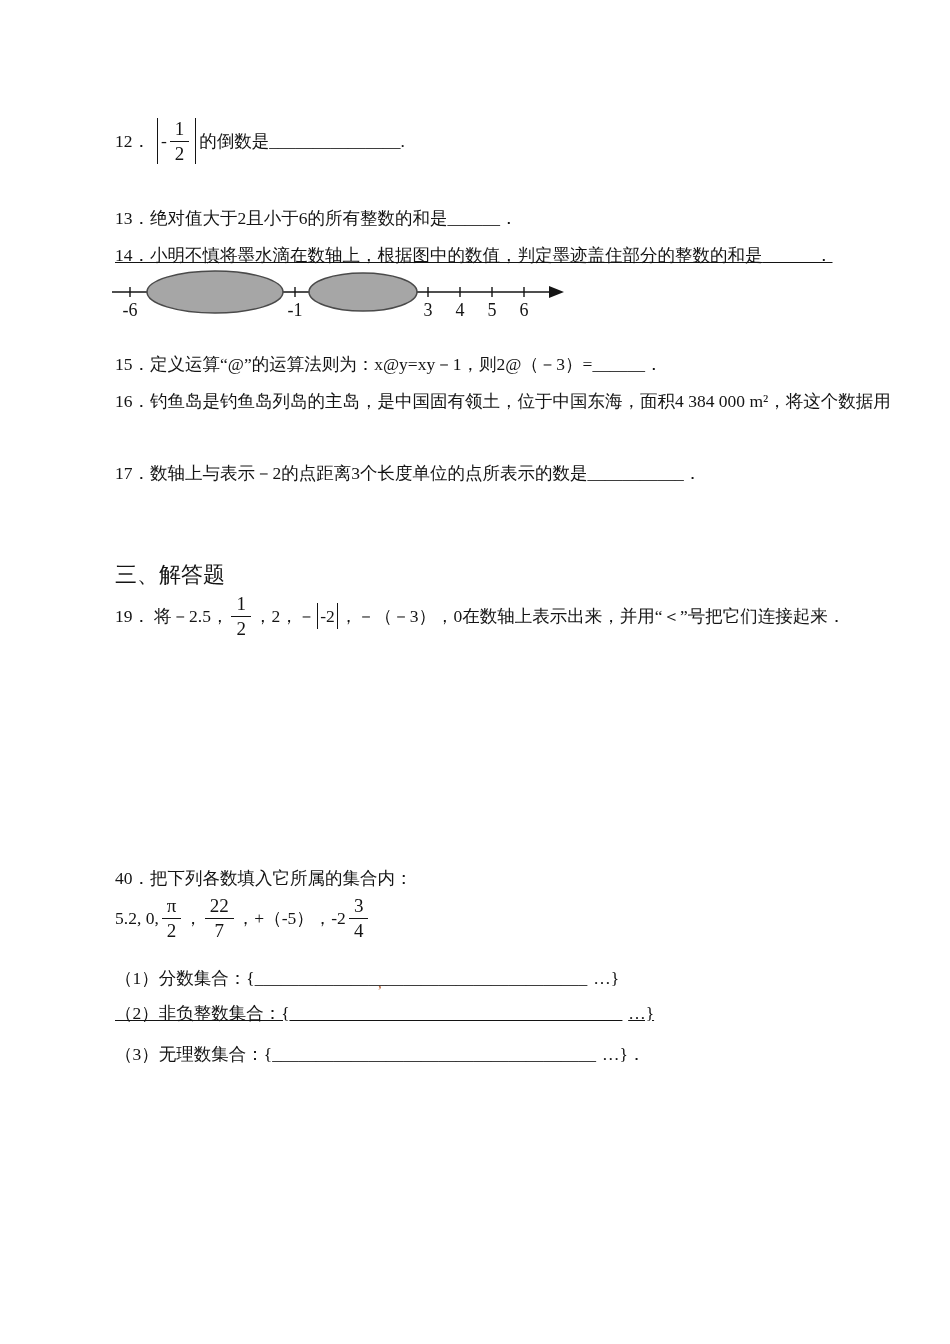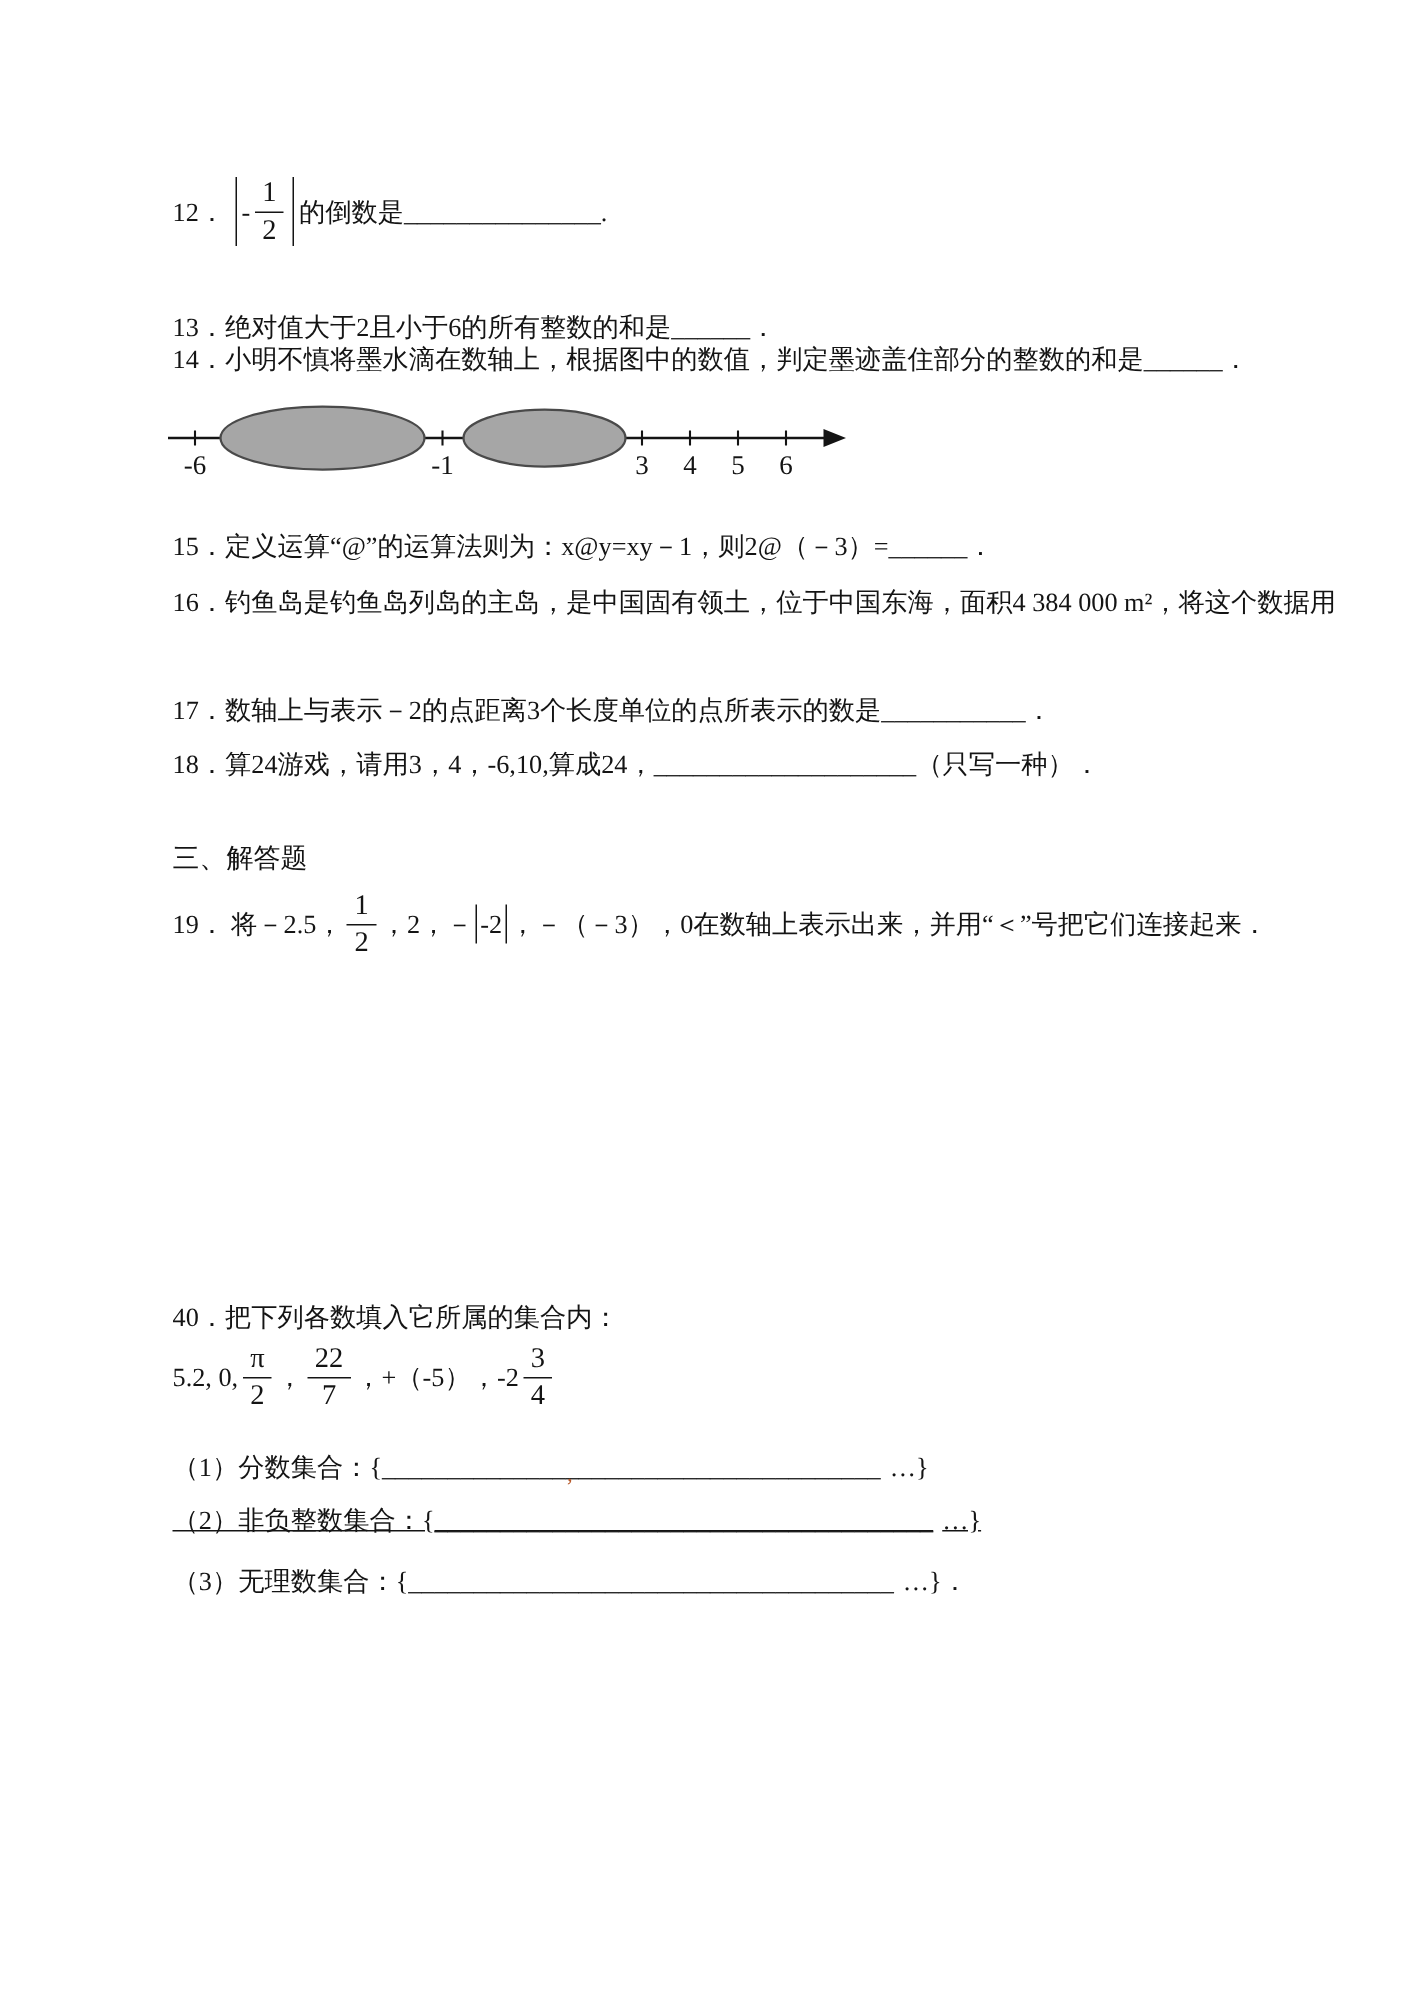--- a/index.html
+++ b/index.html
@@ -15,21 +15,21 @@
   .frac{display:inline-flex;flex-direction:column;align-items:center;line-height:1.05;margin:0 3px;font-size:19px;}
   .frac .fnum{border-bottom:1.6px solid #141414;padding:0 5px 2px;text-align:center;}
   .frac .fden{padding-top:2px;text-align:center;}
   .vbar{display:inline-block;width:0;border-left:1.8px solid #141414;margin:0 3px;}
   .vbar.tall{height:46px;}
   .vbar.mid{height:26px;margin:0 2px;}
   .blank{letter-spacing:0;}
   .endgap{margin-left:6px;}
   .numline{position:absolute;left:112px;top:266px;}
   .numline text{font-family:"Liberation Serif","DejaVu Serif",serif;font-size:18px;fill:#141414;}
-  .section{font-size:18px;}
+  .section{font-size:22px;}
   .stray{position:absolute;left:378px;top:975px;color:#b85c2e;font-size:15px;}
 </style>
 </head>
 <body>
 
 <div class="page">
 
   <div class="line flexline" style="top:118px;">
     <span class="qno">12．</span>
     <span class="vbar tall"></span>
@@ -41,21 +41,21 @@
     <span class="vbar tall"></span>
     <span>的倒数是</span>
     <span class="blank">_______________</span>
     <span>.</span>
   </div>
 
   <div class="line" style="top:206px;">
     <span>13．绝对值大于2且小于6的所有整数的和是</span><span class="blank">______</span><span>．</span>
   </div>
 
-  <div class="line" style="top:227px;">
+  <div class="line" style="top:243px;text-decoration:underline;">
     <span>14．小明不慎将墨水滴在数轴上，根据图中的数值，判定墨迹盖住部分的整数的和是</span><span class="blank">______</span><span>．</span>
   </div>
 
   <div class="numline">
     <svg width="455" height="58" viewBox="0 0 455 58">
       <line x1="0" y1="26" x2="440" y2="26" stroke="#141414" stroke-width="1.6"></line>
       <polygon points="452,26 437,20 437,32" fill="#141414"></polygon>
       <line x1="18" y1="21" x2="18" y2="31" stroke="#141414" stroke-width="1.4"></line>
       <line x1="183" y1="21" x2="183" y2="31" stroke="#141414" stroke-width="1.4"></line>
       <line x1="316" y1="21" x2="316" y2="31" stroke="#141414" stroke-width="1.4"></line>
@@ -79,23 +79,20 @@
 
   <div class="line" style="top:389px;">
     <span>16．钓鱼岛是钓鱼岛列岛的主岛，是中国固有领土，位于中国东海，面积4 384 000 m²，将这个数据用</span>
   </div>
 
 
   <div class="line" style="top:461px;">
     <span>17．数轴上与表示－2的点距离3个长度单位的点所表示的数是</span><span class="blank">___________</span><span>．</span>
   </div>
 
-  <div class="line" style="top:497px;">
-    <span>18．算24游戏，请用3，4，-6,10,算成24，</span><span class="blank">____________________</span><span>（只写一种）．</span>
-  </div>
 
   <div class="line section" style="top:560px;">
     <span>三、解答题</span>
   </div>
 
   <div class="line flexline" style="top:594px;">
     <span class="qno">19．</span>
     <span>将－2.5，</span>
     <span class="frac">
       <span class="fnum">1</span>

